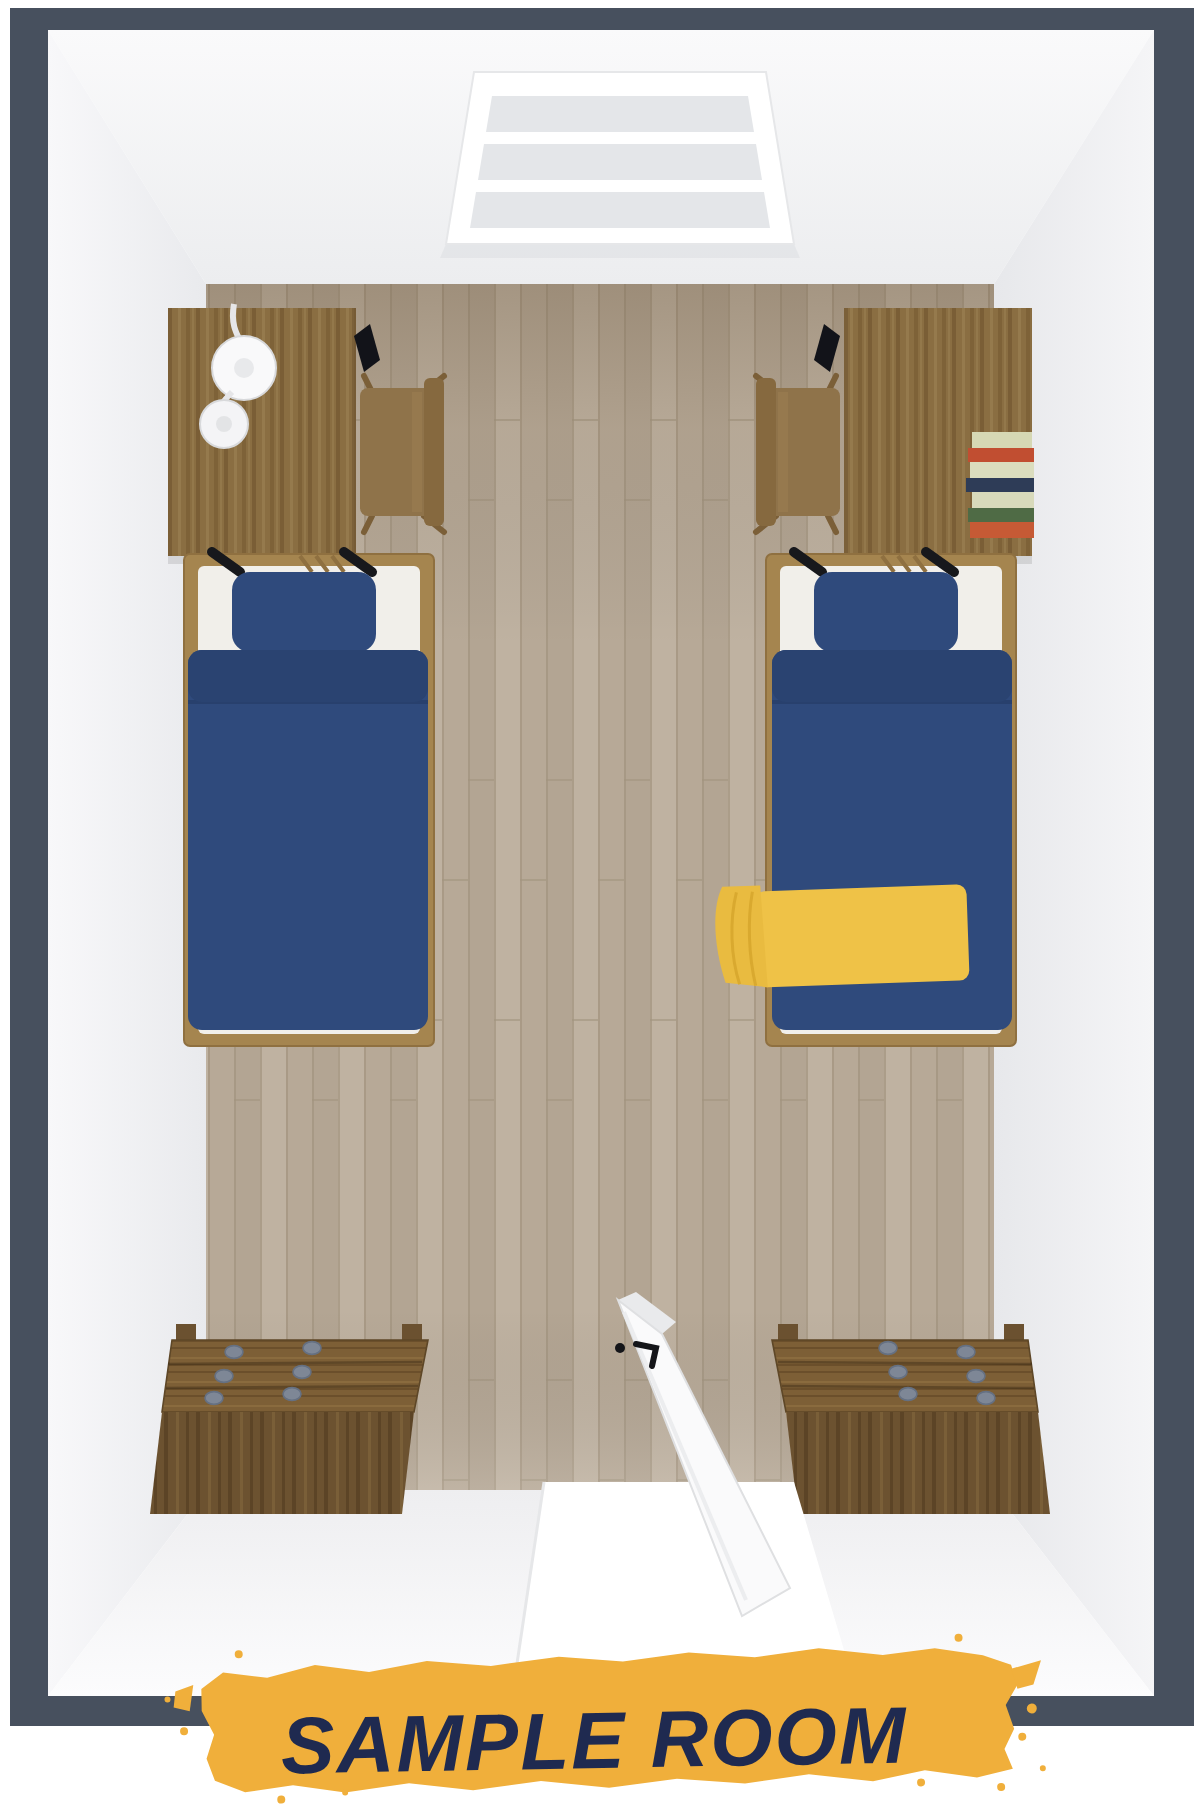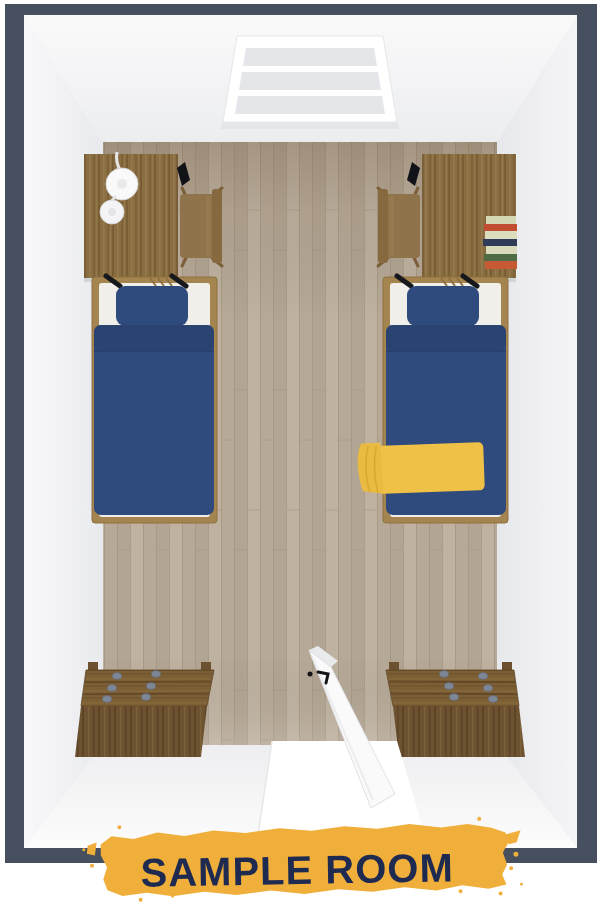--- a/index.html
+++ b/index.html
@@ -1,16 +1,16 @@
 <!DOCTYPE html>
 <html style="--wall-top: #47505E; --interior-wall: #F1F2F4; --floor-base: #B8AB99; --desk-wood: #8A6E42; --chair-wood: #8F734A; --bed-frame: #A5854F; --mattress: #F1EFEA; --bedding-blue: #2F4A7C; --bedding-blue-dark: #2A4371; --blanket-yellow: #EFC247; --blanket-yellow-dark: #E9BB40; --dresser-top: #7D5F36; --dresser-front: #6C5230; --knob-gray: #7E8796; --door-white: #FAFAFB; --window-pane: #E4E6E9; --banner-yellow: #F0AF3B; --banner-text: #1F2A50;"><head>
 <meta charset="utf-8">
 <style>
   html,body{margin:0;padding:0;background:#ffffff;}
-  .stage{width:600px;height:909px;position:relative;font-family:"Liberation Sans",sans-serif;}
+  .stage{width:600px;height:909px;position:relative;font-family:"Liberation Sans",sans-serif;font-style:italic;}
   svg{display:block;}
   .wall{fill:var(--wall-top,#47505E);}
   .bedding{fill:var(--bedding-blue,#2F4A7C);}
   .bedding-dark{fill:var(--bedding-blue-dark,#2A4371);}
   .blanket{fill:var(--blanket-yellow,#EFC247);}
   .blanket-dark{fill:var(--blanket-yellow-dark,#E9BB40);}
   .bedframe{fill:var(--bed-frame,#A5854F);stroke:#8F7040;stroke-width:1;}
   .mattress{fill:var(--mattress,#F1EFEA);}
   .knob{fill:var(--knob-gray,#7E8796);stroke:#657082;stroke-width:0.8;}
   .banner-fill{fill:var(--banner-yellow,#F0AF3B);}

